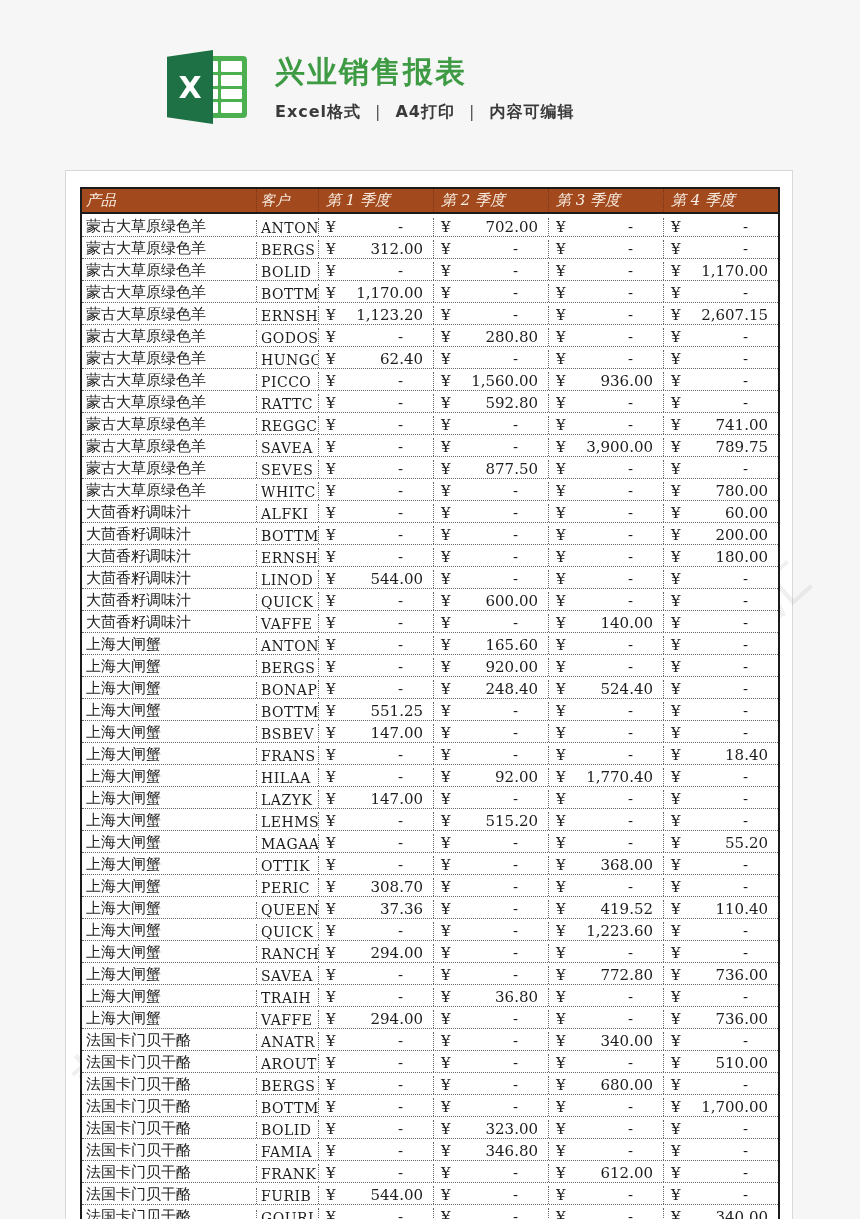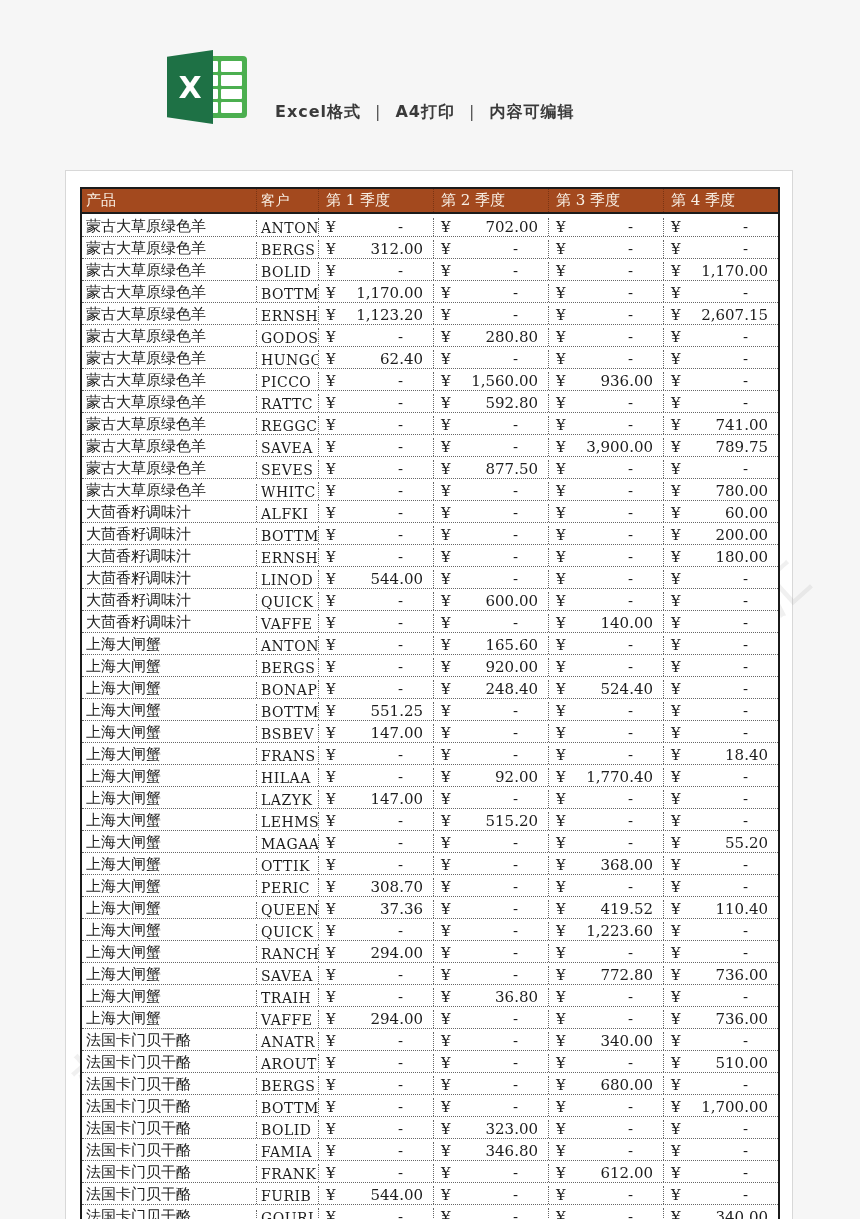--- a/index.html
+++ b/index.html
@@ -44,20 +44,21 @@
   
   .tbl{
     position:absolute;left:14px;top:16px;width:700px;
     border:2px solid #1b1b1b;box-sizing:border-box;background:#fff;
     font-family:"DejaVu Serif","Liberation Serif",serif;
     color:#1c1c1c;
   }
   .t-header{
     display:flex;height:23px;background:#a3491e;color:#f8efe4;
     font-size:15px;
+    font-style:italic;
   }
   .t-header .c{display:flex;align-items:center;}
   .t-body{border-top:2px solid #1b1b1b;}
   .t-row{display:flex;height:22px;box-sizing:border-box;align-items:flex-end;}
   .t-row + .t-row{border-top:1px dotted #666;}
   .c{flex:none;box-sizing:border-box;overflow:hidden;white-space:nowrap;
      display:flex;align-items:center;font-size:15px;}
   .c + .c{border-left:1px dotted #666;}
   .t-header .c + .c{border-left:1px dotted #7a3413;}
   .col-p{width:174px;padding-left:4px;}
@@ -84,20 +85,21 @@
         <i></i>
         <i></i>
         <i></i>
         <i></i>
         <i></i>
         <i></i>
         <i></i>
     </div>
     <div class="logo-x">X</div>
   </div>
+  <div class="title">兴业销售报表</div>
   <div class="subtitle">
     <span>Excel格式</span>
     <span class="sep">|</span>
     <span>A4打印</span>
     <span class="sep">|</span>
     <span>内容可编辑</span>
   </div>
 </div>
 
 <div class="card">

